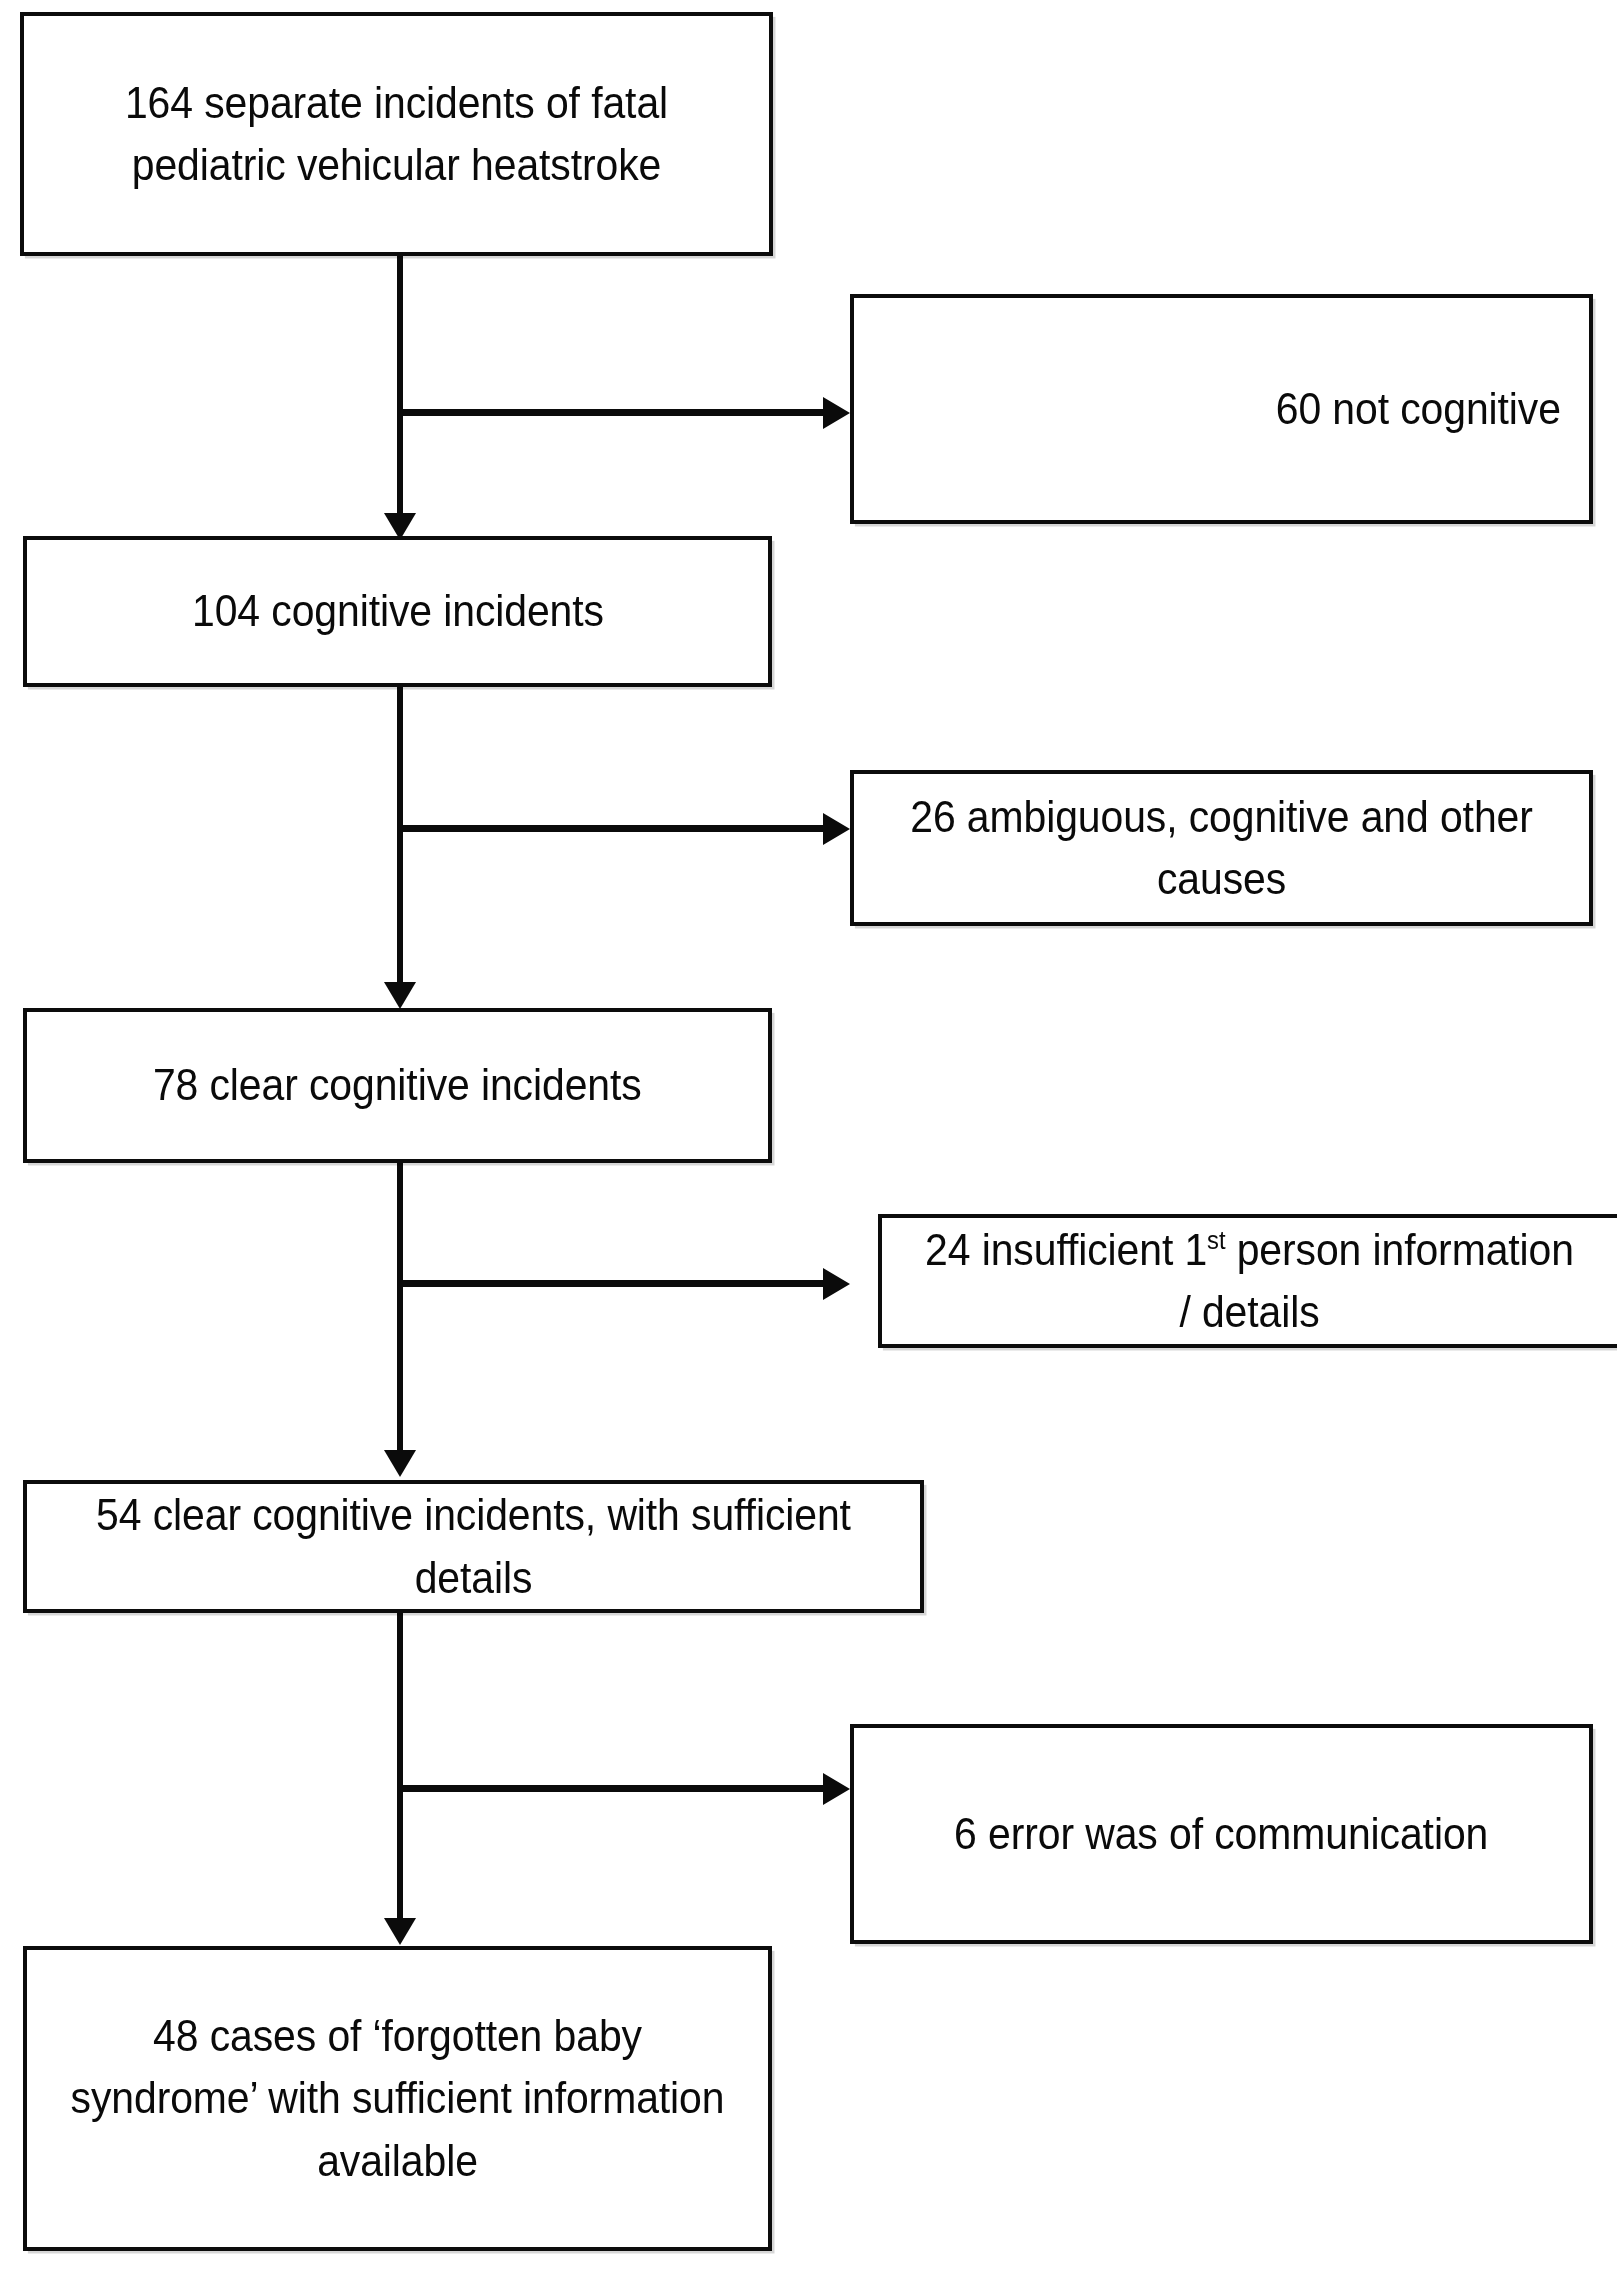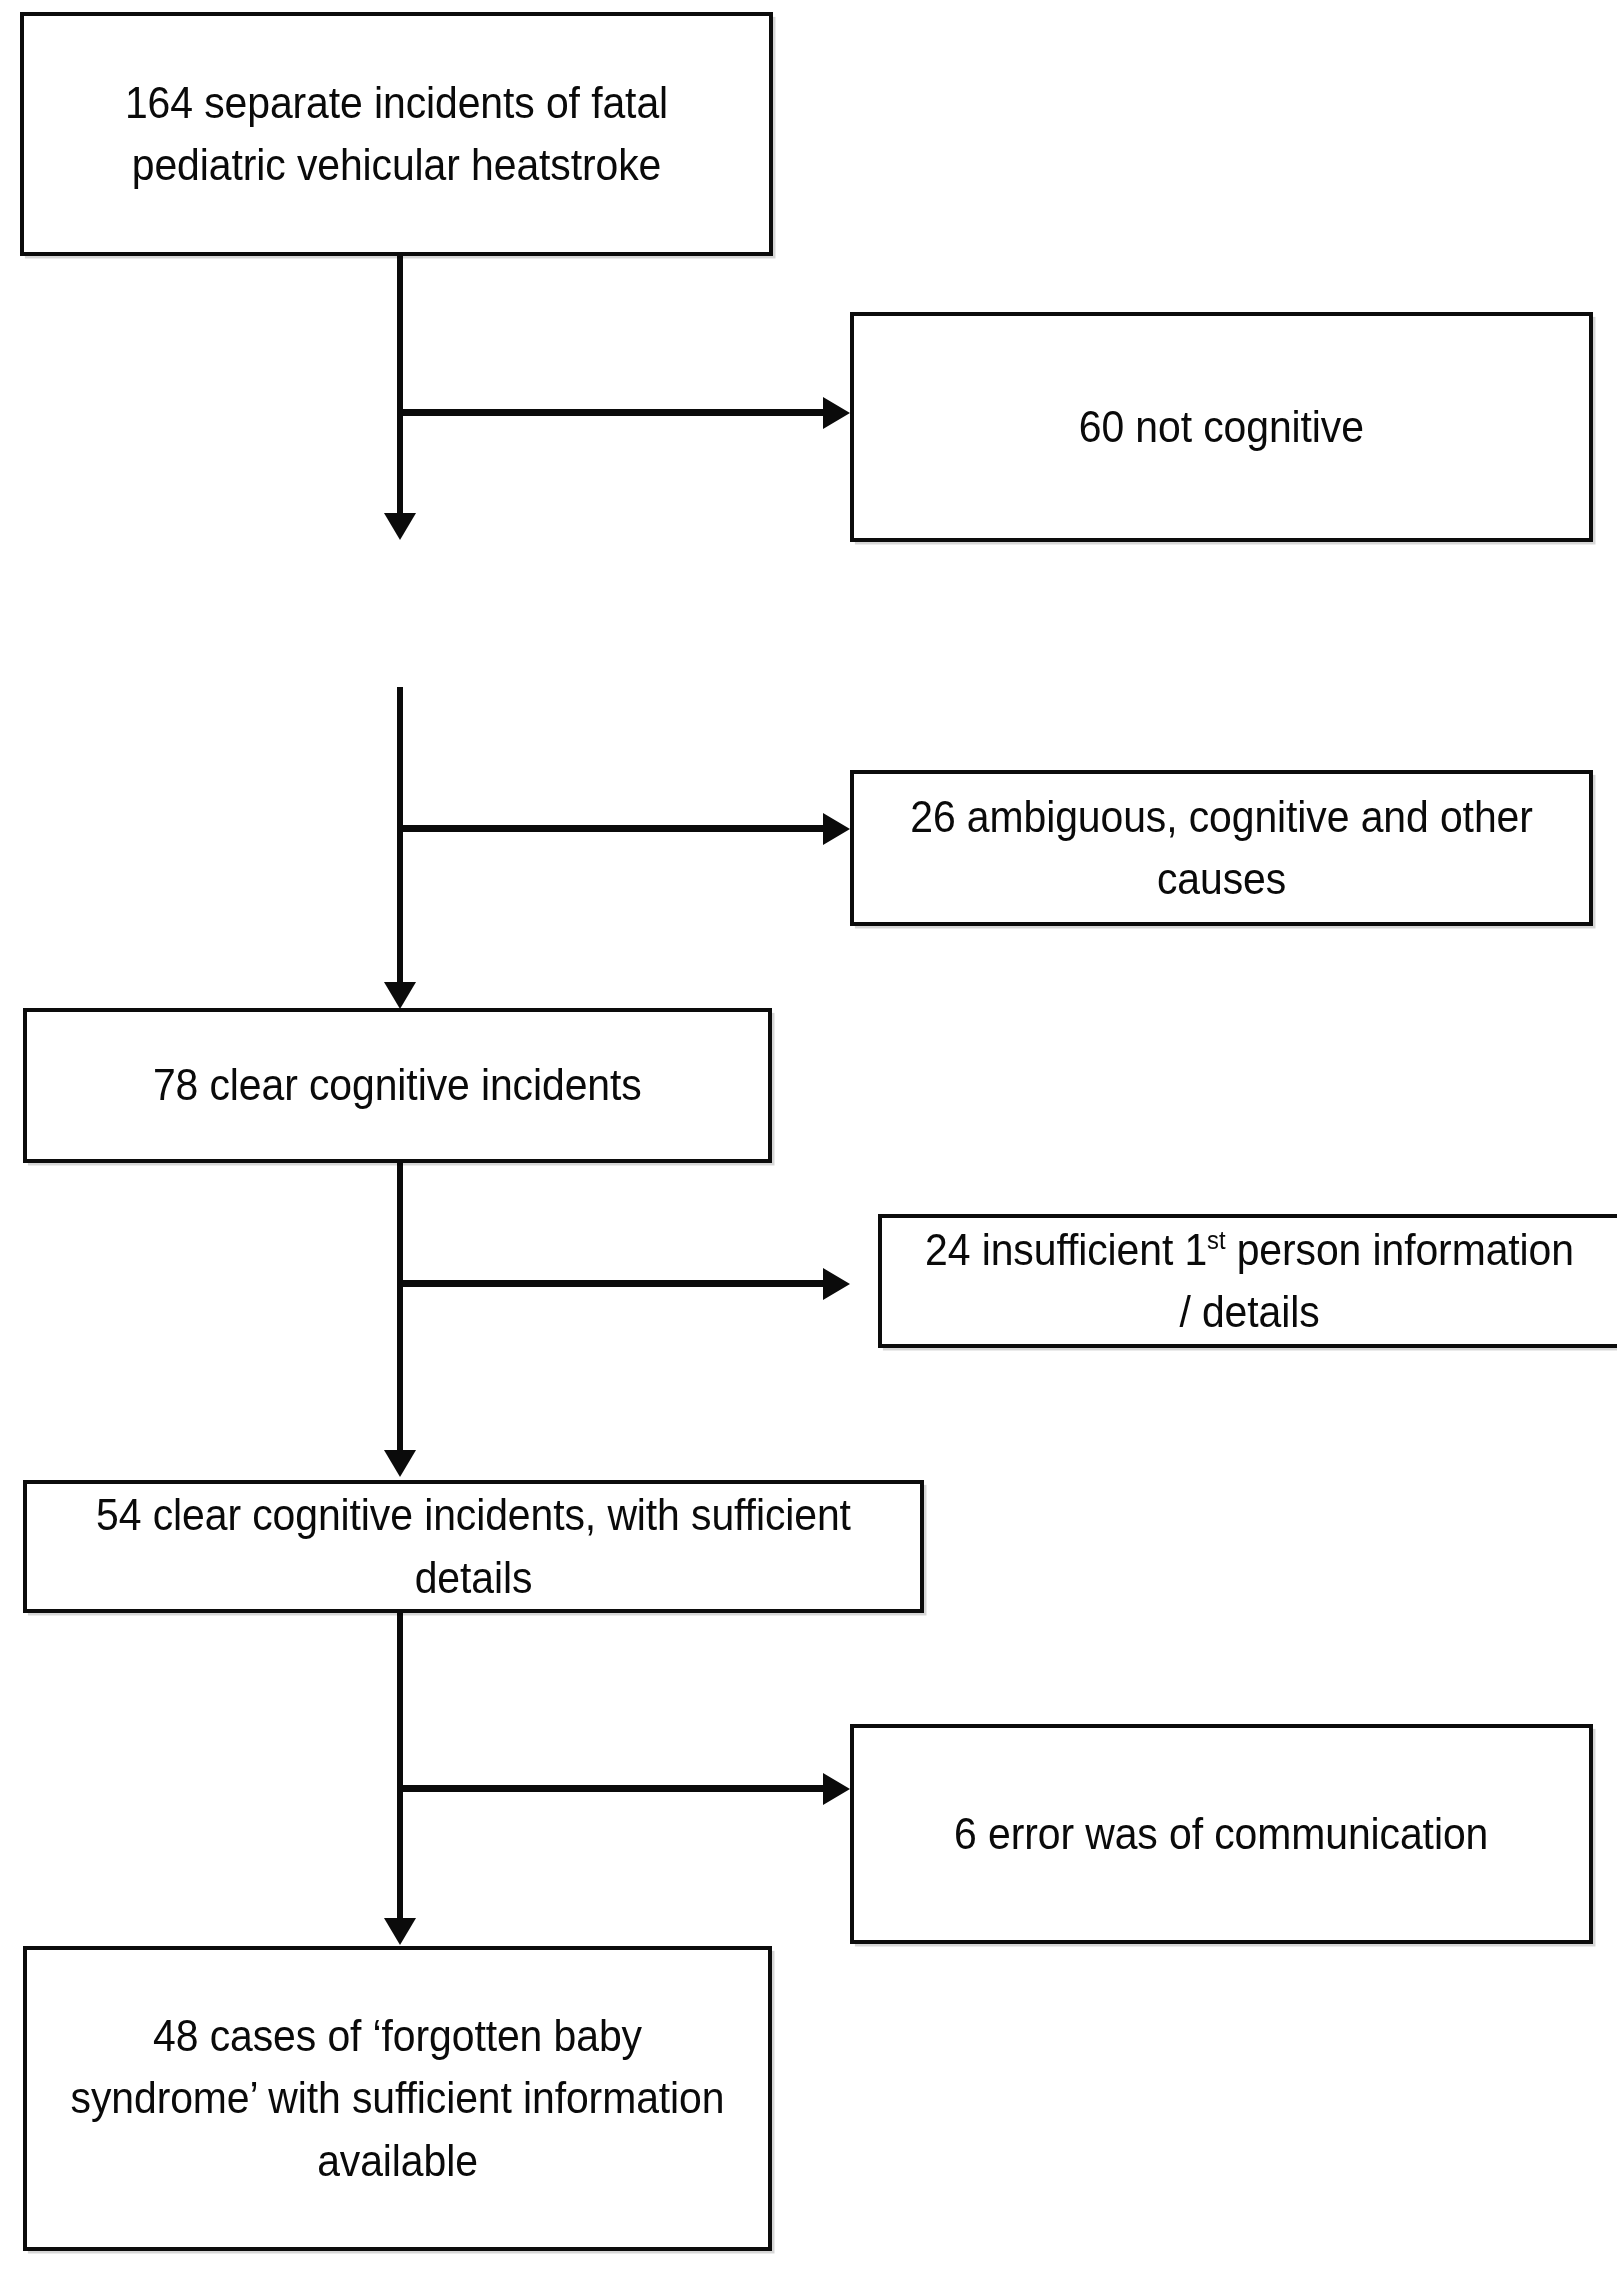--- a/index.html
+++ b/index.html
@@ -100,34 +100,37 @@
 
   <div class="vline" style="left:397px; top:1612px; height:311px;"></div>
   <div class="arrow-down" style="left:384px; top:1918px;"></div>
   <div class="hline" style="left:400px; top:1785px; width:427px;"></div>
   <div class="arrow-right" style="left:823px; top:1773px;"></div>
 
   <div class="node left" style="left:19.5px; top:12.2px; width:753px; height:244px;">
     <div class="txt">164 separate incidents of fatal pediatric vehicular heatstroke</div>
   </div>
 
+  <div class="node left" style="left:23px; top:536px; width:749px; height:151px;">
+    <div class="txt">104 cognitive incidents</div>
+  </div>
 
   <div class="node left" style="left:23px; top:1008px; width:749px; height:155px;">
     <div class="txt">78 clear cognitive incidents</div>
   </div>
 
   <div class="node left" style="left:23px; top:1480px; width:901px; height:133px;">
     <div class="txt">54 clear cognitive incidents, with sufficient details</div>
   </div>
 
   <div class="node left" style="left:23px; top:1946px; width:749px; height:305px;">
     <div class="txt">48 cases of ‘forgotten baby syndrome’ with sufficient information available</div>
   </div>
 
-  <div class="node right" style="left:850px; top:312px; width:743px; height:230px;">
+  <div class="node right" style="left:850px; top:294px; width:743px; height:230px;justify-content:flex-end;">
     <div class="txt">60 not cognitive</div>
   </div>
 
   <div class="node right" style="left:850px; top:770px; width:743px; height:156px;">
     <div class="txt">26 ambiguous, cognitive and other causes</div>
   </div>
 
   <div class="node right" style="left:850px; top:1214px; width:743px; height:134px;margin-left:28px;">
     <div class="txt"><span>24 insufficient 1</span><sup>st</sup><span> person information / details</span></div>
   </div>

